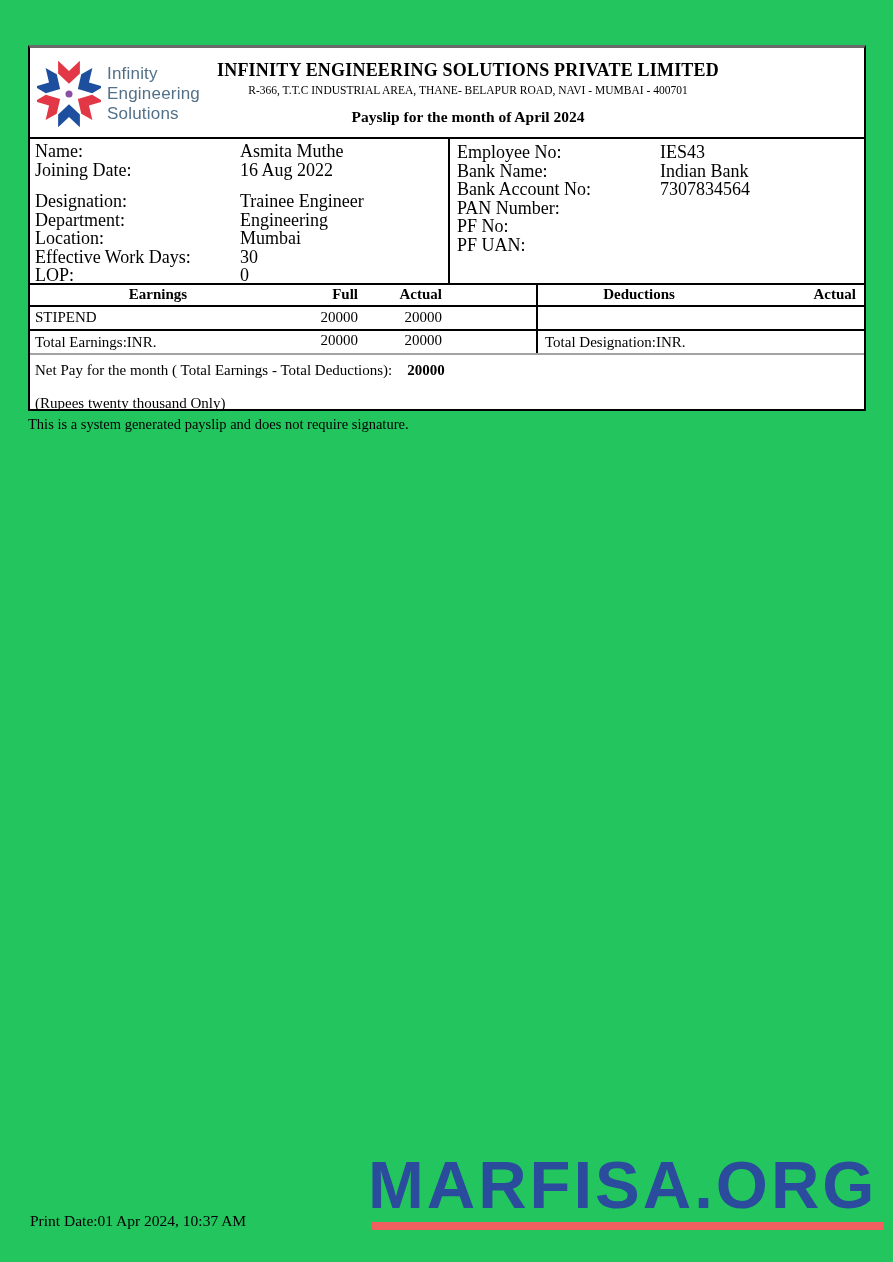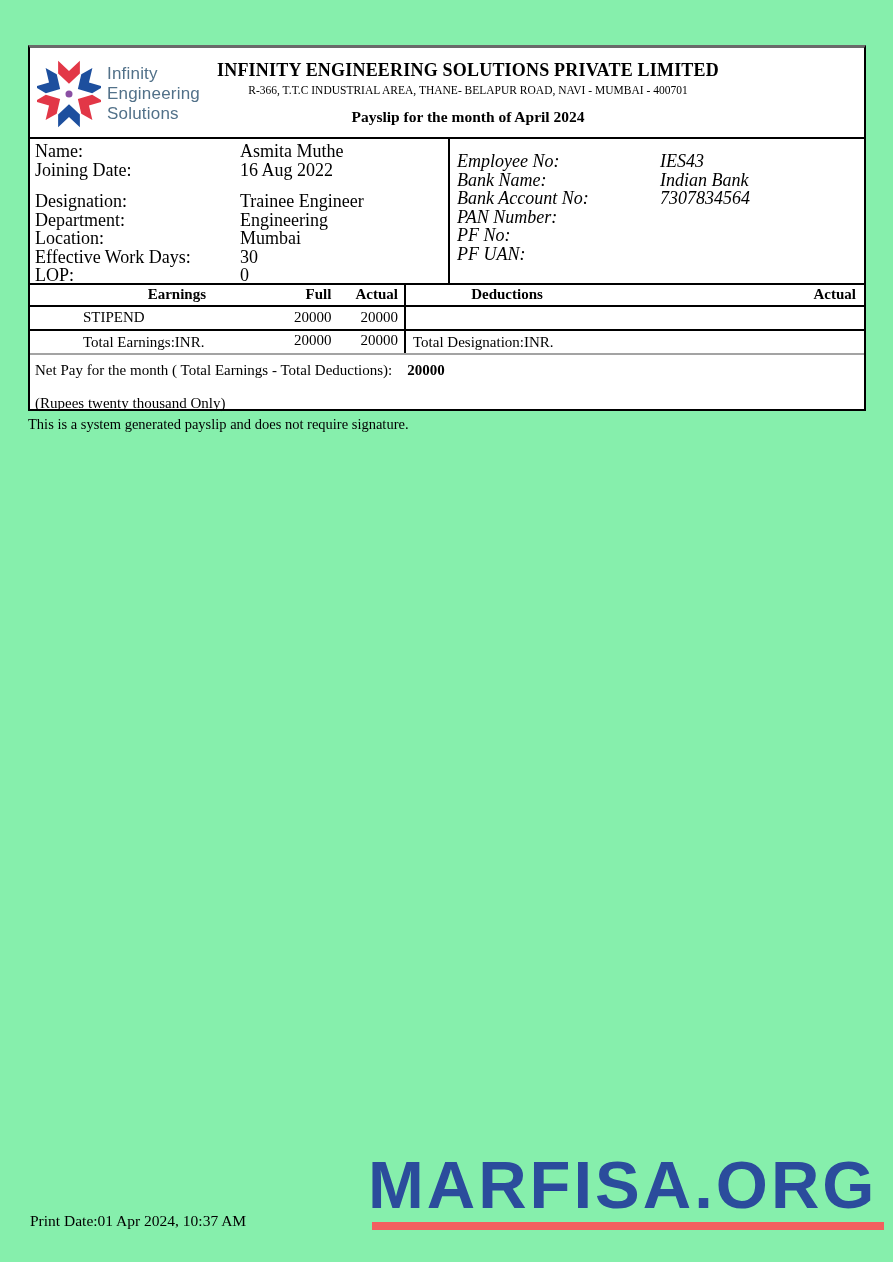--- a/index.html
+++ b/index.html
@@ -1,21 +1,21 @@
 <!DOCTYPE html>
 <html><head>
 <meta charset="utf-8">
 <style>
   * { margin: 0; padding: 0; box-sizing: border-box; }
   html, body { background: #ffffff; }
   .page {
     position: relative;
     width: 893px;
     height: 1262px;
-    background: #86efac;
+    background: #22c55e;
     font-family: "Liberation Serif", "DejaVu Serif", serif;
     color: #000;
     overflow: hidden;
   }
   
   .doc {
     position: absolute;
     left: 28px; top: 45px;
     width: 838px; height: 366px;
     border: 2px solid #000;
@@ -56,28 +56,28 @@
     display: flex;
     height: 146px;
     border-bottom: 2px solid #000;
     font-size: 18px;
   }
   .emp-left {
     width: 420px;
     border-right: 2px solid #000;
     padding: 3px 0 0 5px;
   }
-  .emp-right { flex: 1; padding: 13px 0 0 7px; font-style: italic; }
+  .emp-right { flex: 1; padding: 4px 0 0 7px; }
   .emp-row { display: flex; line-height: 18.5px; }
   .emp-row .lbl { width: 205px; flex-shrink: 0; }
   .emp-right .emp-row .lbl { width: 203px; }
   .emp-gap { height: 13px; }
   
   .grid-row { display: flex; font-size: 15px; }
-  .g-left { width: 376px; border-right: 2px solid #000; display: flex; flex-shrink: 0; padding-left: 48px; }
+  .g-left { width: 508px; border-right: 2px solid #000; display: flex; flex-shrink: 0; }
   .g-right { flex: 1; display: flex; }
   .cell { overflow: hidden; white-space: nowrap; }
   .c-earn  { width: 256px; padding-left: 5px; }
   .c-full  { width: 80px;  text-align: right; padding-right: 8px; }
   .c-act   { width: 82px;  text-align: right; padding-right: 6px; }
   .c-ded   { width: 202px; padding-left: 7px; }
   .c-dact  { flex: 1; text-align: right; padding-right: 8px; }
   .grid-head {
     height: 22px;
     border-bottom: 2px solid #000;

